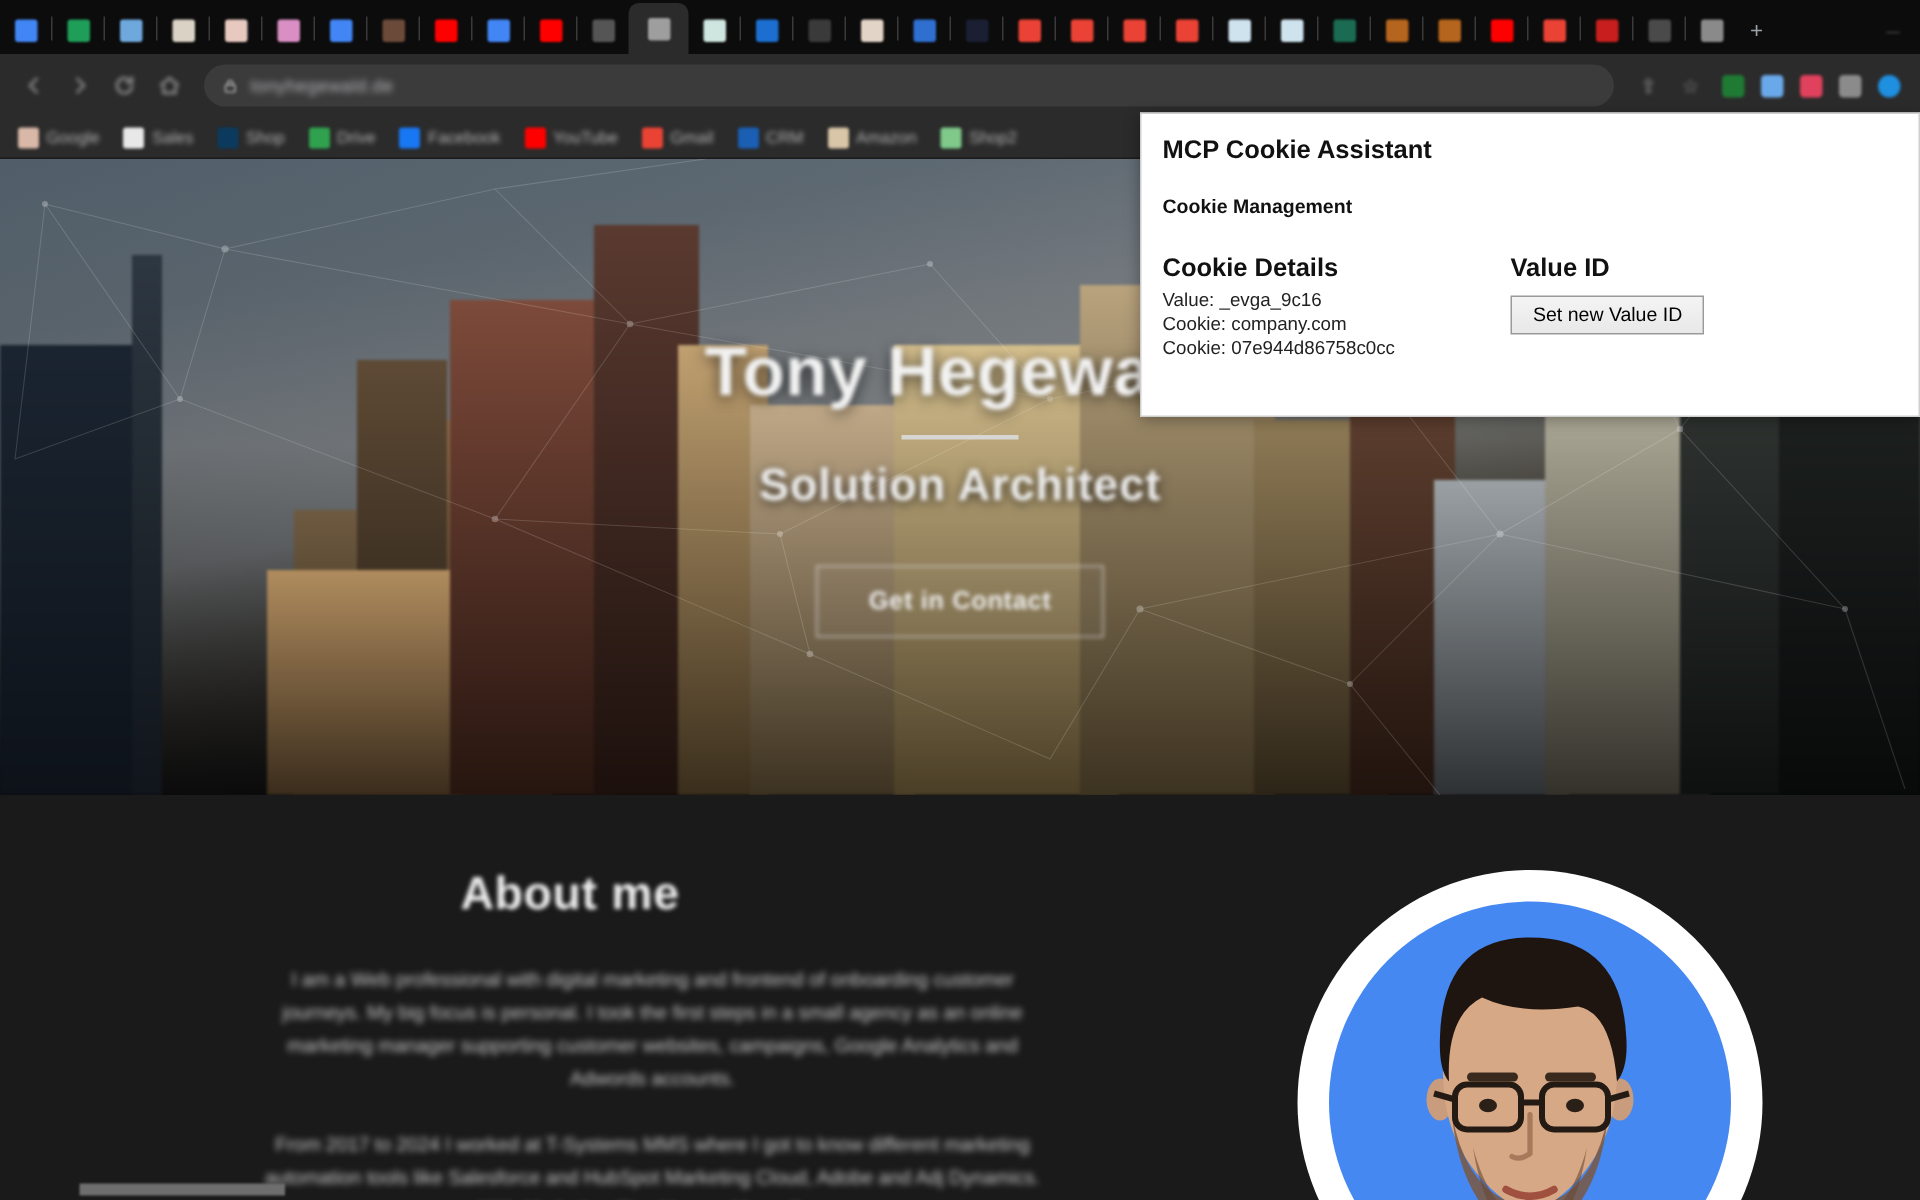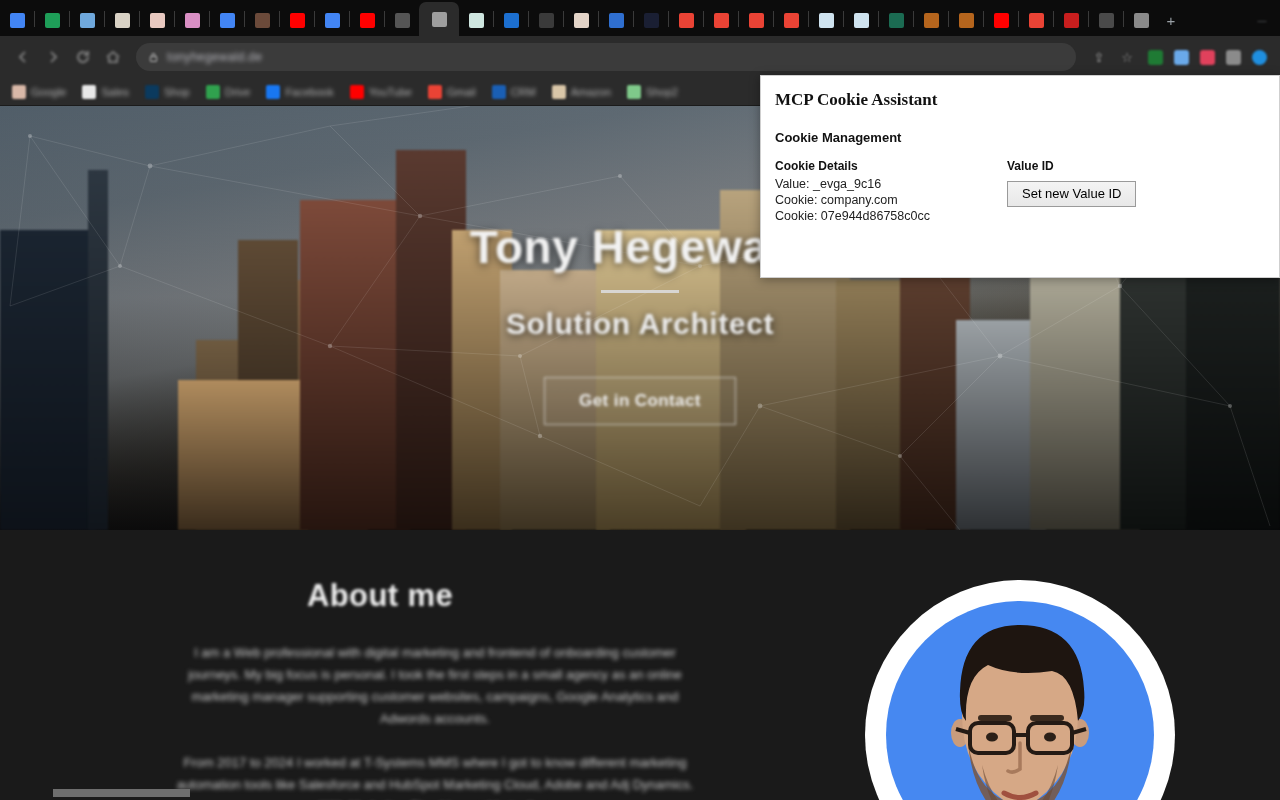--- a/index.html
+++ b/index.html
@@ -104,32 +104,32 @@
     background:#6e6e6e; filter:blur(.6px); }
 
   
   #popup {
     position:absolute; top:75px; left:760px; width:520px; height:203px;
     background:#ffffff; border:1px solid #cfcfcf;
     box-shadow:0 2px 10px rgba(0,0,0,.35);
     padding:14px 14px 0 14px; z-index:50;
     font-family:"Liberation Sans", sans-serif;
   }
-  #popup-title { font-size:17px; font-weight:700; color:#111; margin-bottom:20px;font-family:Liberation Serif, serif; }
-  #popup-subtitle { font-size:13px; font-weight:700; color:#111; margin-bottom:14px; }
+  #popup-title { font-size:17px; font-weight:700; color:#111; margin-bottom:20px; }
+  #popup-subtitle { font-size:13px; font-weight:700; color:#111; margin-bottom:24px; }
   #popup-btnrow { display:flex; gap:10px; margin-bottom:16px; }
   .nbtn {
     font-family:"Liberation Sans", sans-serif; font-size:13px; color:#000;
     background:linear-gradient(#f4f4f4,#e8e8e8); border:1px solid #9a9a9a;
     padding:4px 14px; cursor:default; line-height:16px;
   }
   #popup-cols { display:flex; }
   #col-left { width:232px; }
   #col-right { width:auto; }
-  .col-head { font-size:12px; font-weight:700; color:#111; margin-bottom:3px; }
+  .col-head { font-size:17px; font-weight:700; color:#111; margin-bottom:3px; }
   .det-line { font-size:12.5px; color:#222; line-height:16px; }
   #userid-input {
     width:180px; font-family:"Liberation Sans", sans-serif; font-size:13px; color:#111;
     border:1px solid #767676; padding:3px 5px; background:#fff; outline:none;
     line-height:17px;
   }
   #setid-btn { margin-top:5px; }
 </style>
 </head>
 <body>

